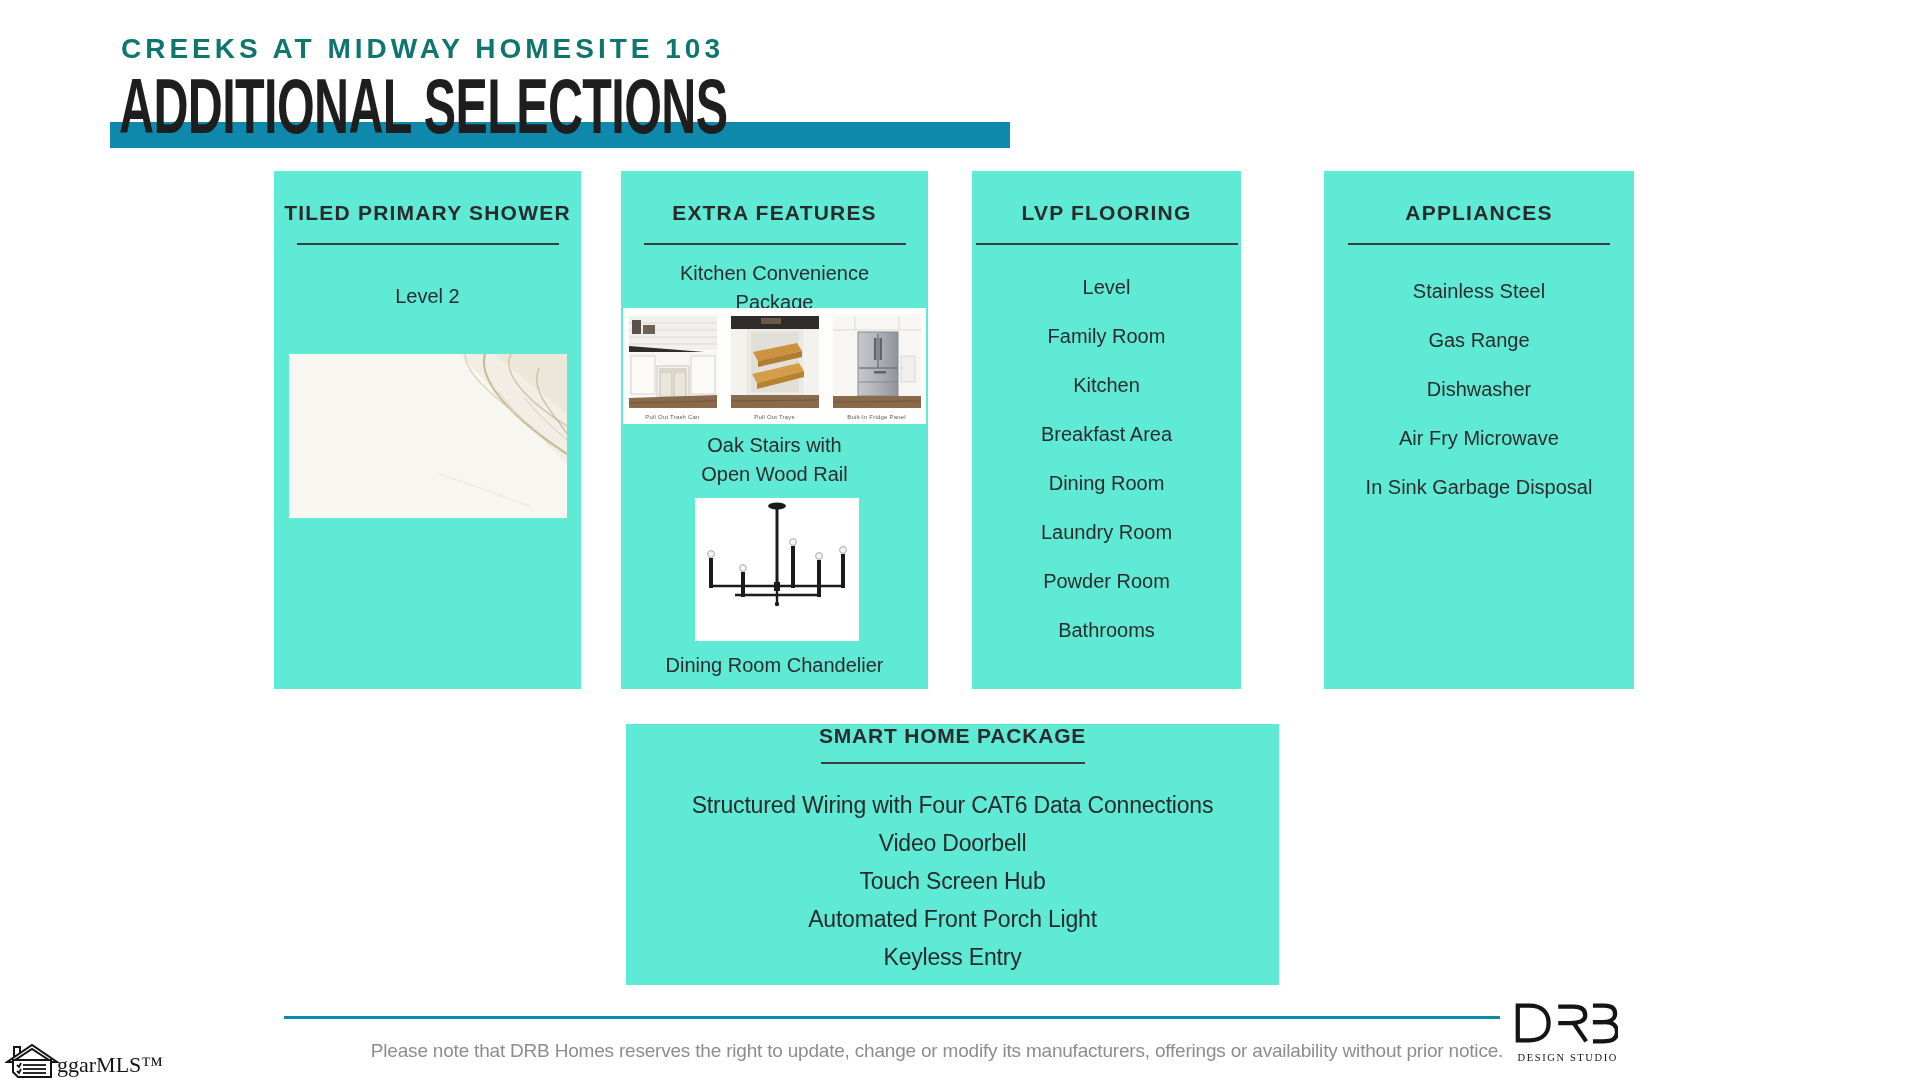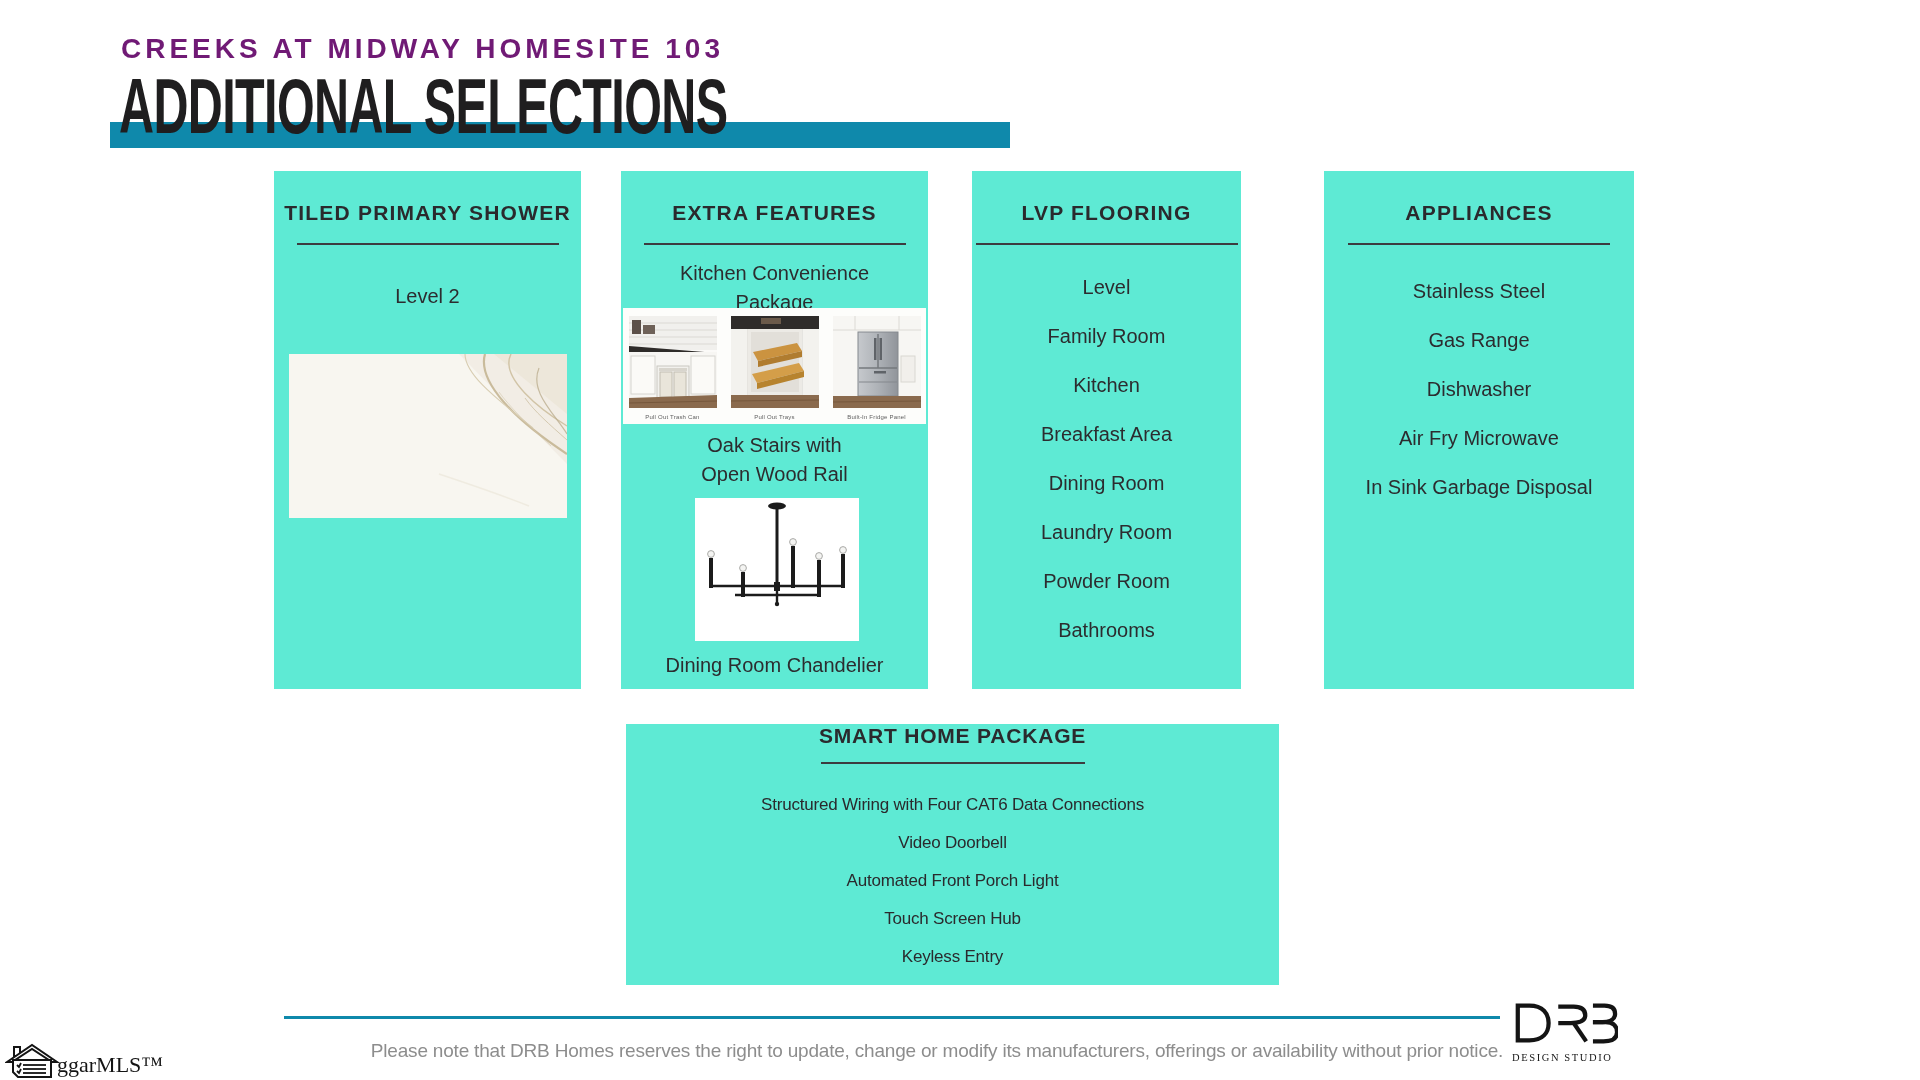--- a/index.html
+++ b/index.html
@@ -4,21 +4,21 @@
 <style>
   * { margin:0; padding:0; box-sizing:border-box; }
   html,body { background:#e9e9e9; }
   .page {
     position:relative; width:1920px; height:1080px; background:#ffffff;
     font-family:"Liberation Sans", sans-serif; overflow:hidden;
   }
   
   .community {
     position:absolute; left:121px; top:33px;
-    font-size:28px; font-weight:600; letter-spacing:4px; color:#701a75;
+    font-size:28px; font-weight:600; letter-spacing:4px; color:#0f766e;
     white-space:nowrap;
   }
   .teal-bar {
     position:absolute; left:110px; top:122px; width:900px; height:26px;
     background:#0f89ab;
   }
   .main-title {
     position:absolute; left:119px; top:62px; z-index:2;
     font-size:77px; font-weight:800; letter-spacing:-1px; color:#1f1e1f;
     transform:scaleX(0.63); transform-origin:0 0; white-space:nowrap;
@@ -62,31 +62,31 @@
     height:49px; display:flex; align-items:center; justify-content:center;
     font-size:20px;
   }
   
   .card.smart { left:626px; top:724px; width:653px; height:261px; }
   .card.smart .card-title { padding-top:0; letter-spacing:.8px; }
   .card.smart .card-rule { margin-top:14px; width:264px; }
   .smart-list { position:absolute; top:62px; width:100%; }
   .smart-list .item {
     height:38px; display:flex; align-items:center; justify-content:center;
-    font-size:17px; letter-spacing:-0.2px; color:#2a2a2d;
+    font-size:23px; letter-spacing:-0.2px; color:#2a2a2d;
   }
   
   .footer-line { position:absolute; left:284px; top:1016px; width:1216px; height:3px; background:#0f89ab; }
   .disclaimer {
     position:absolute; left:337px; top:1040px; width:1200px; text-align:center;
     font-size:19px; letter-spacing:-0.2px; color:#8d8d8d; white-space:nowrap;
   }
   .drb-logo { position:absolute; left:1512px; top:1002px; width:106px; }
   .drb-sub {
-    margin-top:2px; text-align:left; font-family:"Liberation Serif", serif;
+    margin-top:2px; text-align:right; font-family:"Liberation Serif", serif;
     font-size:10.5px; letter-spacing:1.6px; color:#161616; white-space:nowrap;
   }
   .mls-logo { position:absolute; left:5px; top:1042px; display:flex; align-items:flex-end; }
   .mls-text {
     font-family:"Liberation Serif", serif; font-size:22px; color:#141414;
     margin-left:-4px; margin-bottom:2px; white-space:nowrap;
   }
 </style>
 </head>
 <body>
@@ -280,23 +280,23 @@
 
   <div class="card smart">
     <div class="card-title">SMART HOME PACKAGE</div>
     <div class="card-rule"></div>
     <div class="smart-list">
 
         <div class="item">Structured Wiring with Four CAT6 Data Connections</div>
 
         <div class="item">Video Doorbell</div>
 
+        <div class="item">Touch Screen Hub</div>
+
         <div class="item">Automated Front Porch Light</div>
-
-        <div class="item">Touch Screen Hub</div>
 
         <div class="item">Keyless Entry</div>
       </div>
   </div>
 
   <div class="footer-line"></div>
   <div class="disclaimer">Please note that DRB Homes reserves the right to update, change or modify its manufacturers, offerings or availability without prior notice.</div>
 
   <div class="drb-logo">
     <svg width="106" height="44" viewBox="0 0 110 44">

